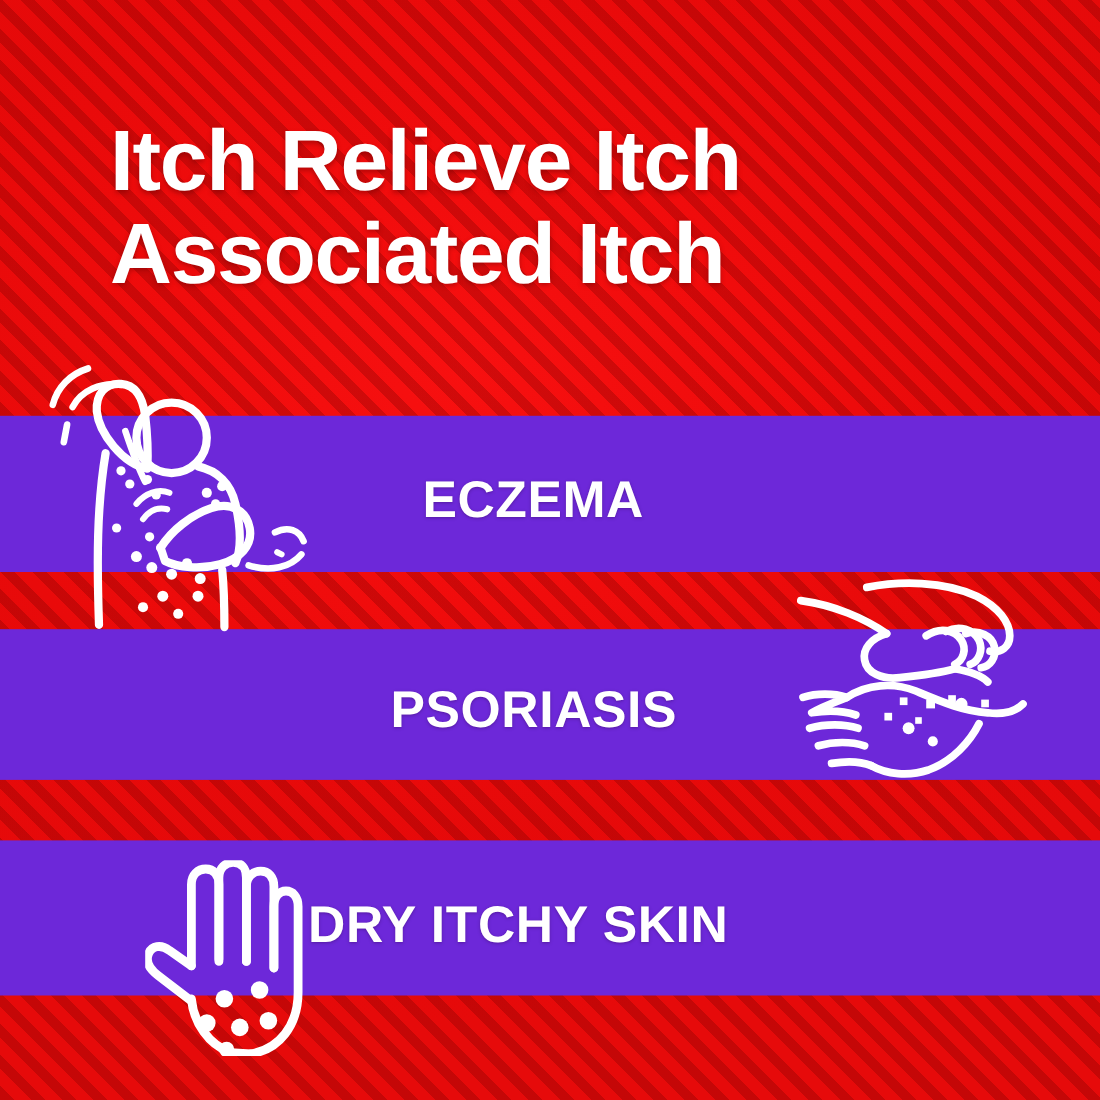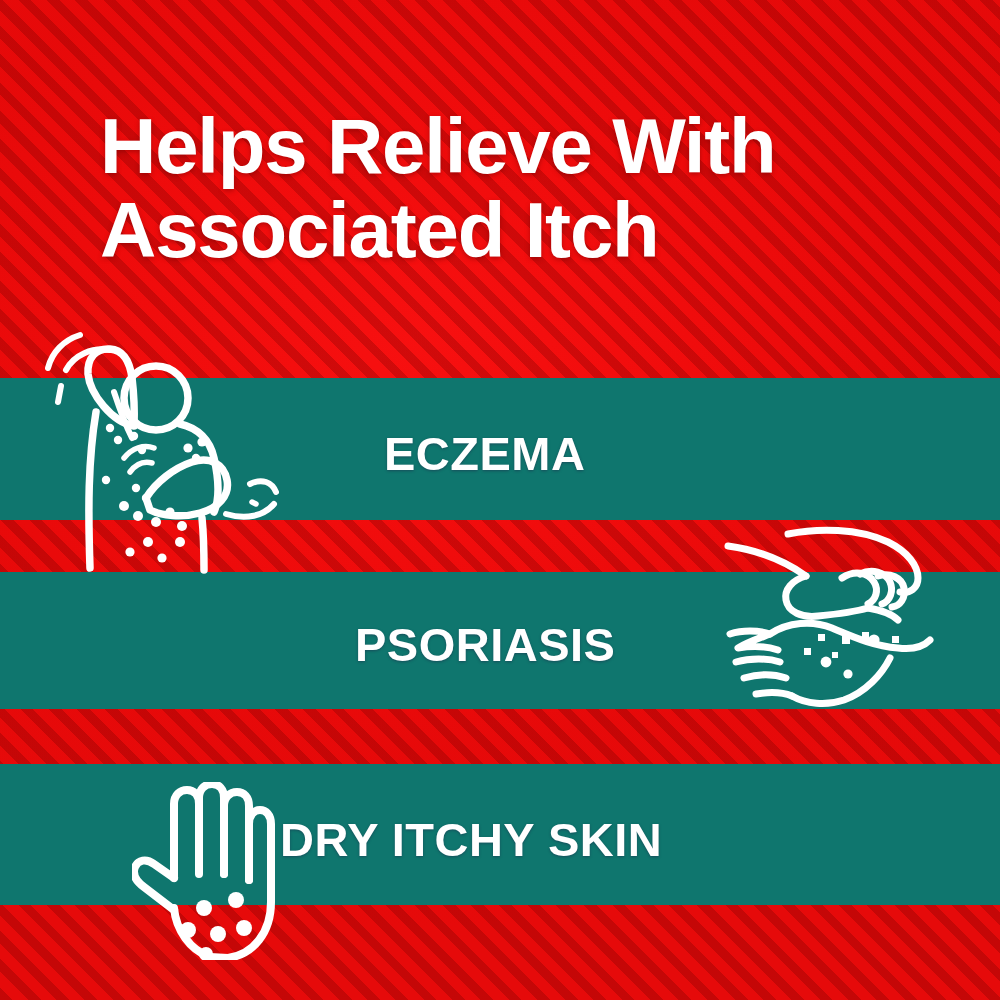--- a/index.html
+++ b/index.html
@@ -62,21 +62,21 @@
   .headline .l {
     display: block;
     white-space: nowrap;
   }
 
   
   .band {
     position: absolute;
     left: 0;
     width: 1000px;
-    background: #0f766e;
+    background: #6d28d9;
   }
   #band-eczema   { top: 378px; height: 142px; }
   #band-psoriasis{ top: 572px; height: 137px; }
   #band-dry      { top: 764px; height: 141px; }
 
   .band-label {
     position: absolute;
     color: #ffffff;
     font-family: "Liberation Sans", sans-serif;
     font-weight: 700;
@@ -109,21 +109,21 @@
 </style>
 </head>
 <body>
 
 <div id="poster">
 
   <div class="glow"></div>
   <div class="stripes"></div>
 
   <div class="headline">
-    <span class="l">Helps Relieve With</span>
+    <span class="l">Itch Relieve Itch</span>
     <span class="l">Associated Itch</span>
   </div>
 
   <div class="band" id="band-eczema">
     <span class="band-label" id="label-eczema">ECZEMA</span>
   </div>
 
   <div class="band" id="band-dry">
     <span class="band-label" id="label-dry">DRY ITCHY SKIN</span>
   </div>

